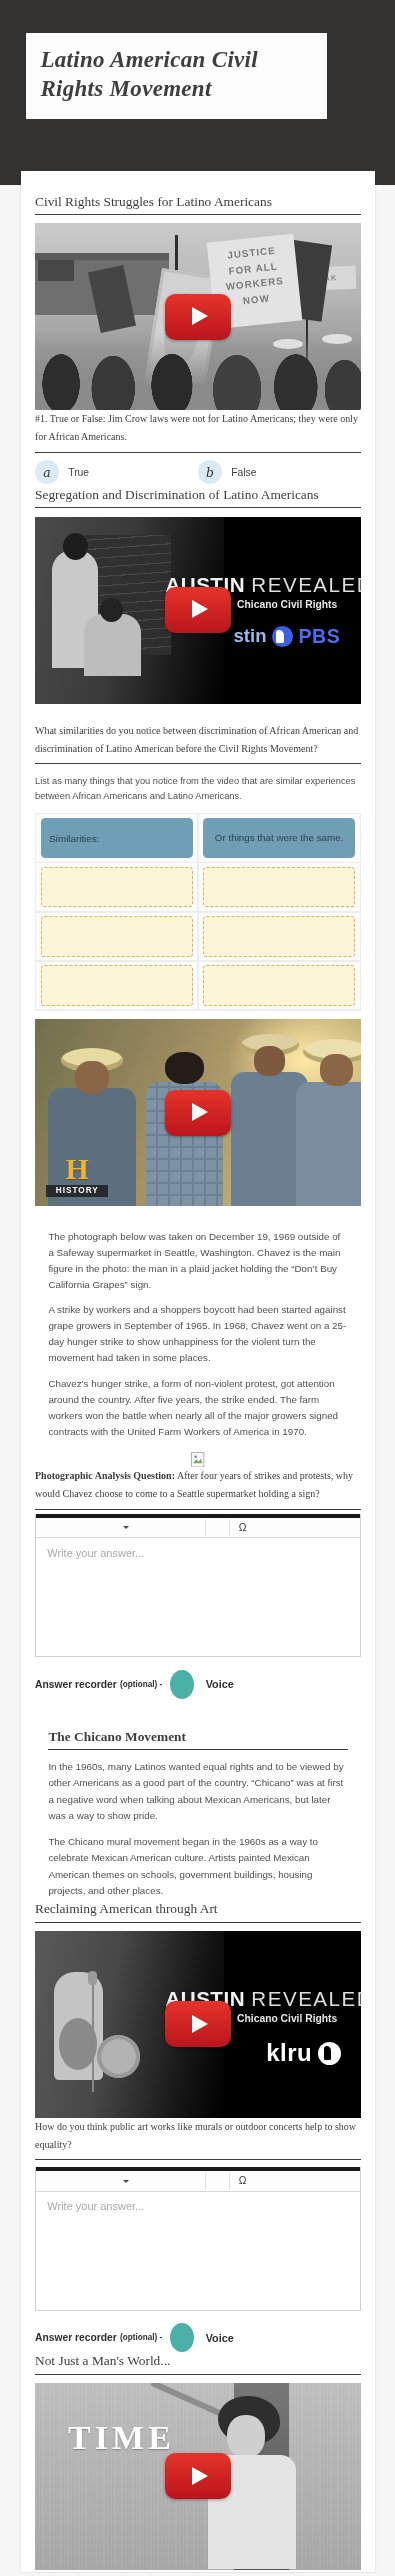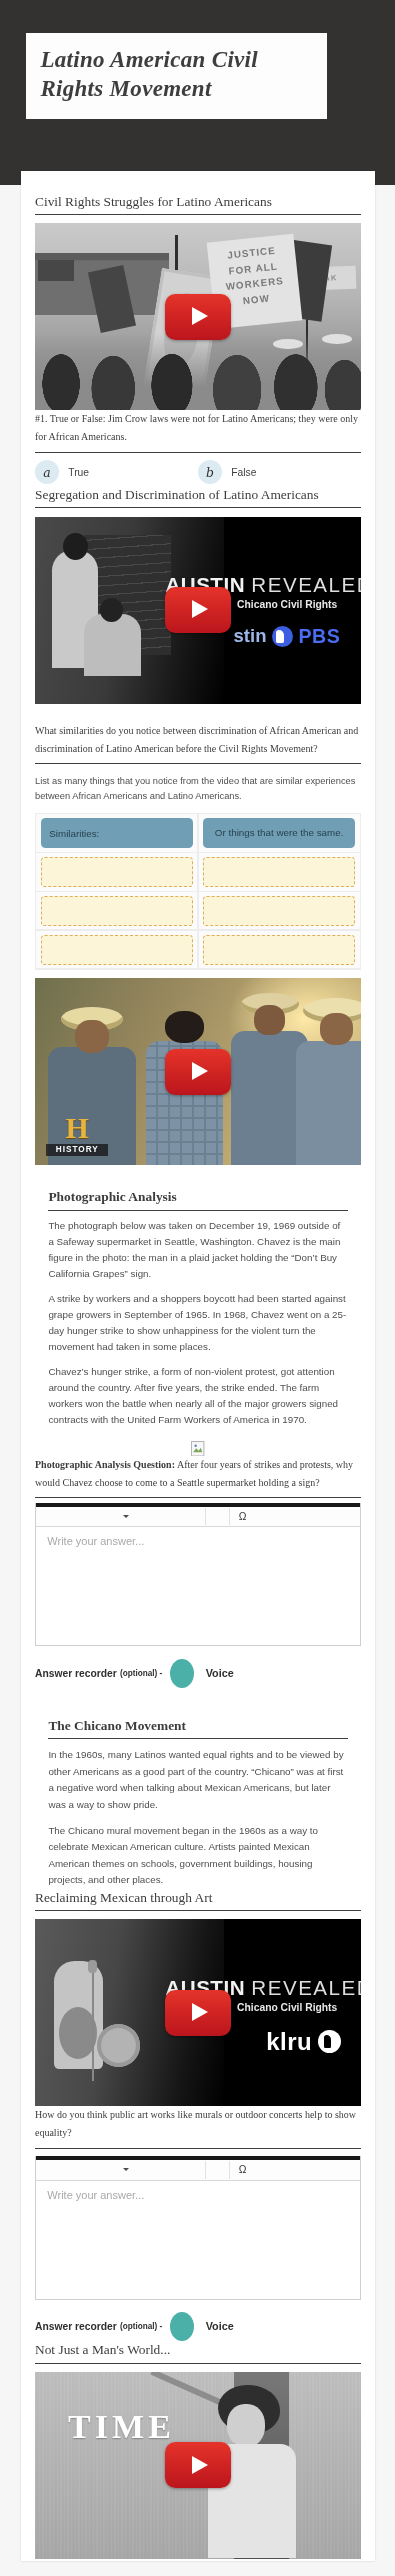--- a/index.html
+++ b/index.html
@@ -138,21 +138,21 @@
   .options{margin-top:6.2px;display:flex;height:27px;align-items:center;}
   .opt{display:flex;align-items:center;gap:9.3px;width:50%;}
   .opt .badge{
     width:24px;height:24px;border-radius:50%;background:#dcebf2;color:#2f2f2f;
     font-family:"DejaVu Serif", serif;font-style:italic;font-size:12.4px;
     display:flex;align-items:center;justify-content:center;
   }
   .opt .lbl{font-size:10.3px;color:#3f3f3f;}
 
   
-  .simtable{margin-top:7.2px;height:157px;background:#ededed;padding:1.5px;box-sizing:border-box;
+  .simtable{margin-top:7.2px;height:198px;background:#ededed;padding:1.5px;box-sizing:border-box;
     display:grid;grid-template-columns:1fr 1fr;grid-template-rows:repeat(4,1fr);gap:1.5px;}
   .simcell{background:#fbfbfb;padding:3.6px 4.6px;box-sizing:border-box;}
   .simhead{background:#6f9eb5;border-radius:4.6px;height:100%;box-sizing:border-box;color:#28434f;
     font-size:9.8px;display:flex;}
   .simhead.left{align-items:center;padding-left:8.2px;}
   .simhead.right{align-items:center;justify-content:center;text-align:center;flex-direction:row;line-height:12.4px;}
   .ansbox{height:100%;box-sizing:border-box;background:#fdf5d8;border:1px dashed #ddaf56;border-radius:3.6px;}
 
   
   .wrap-ind{padding:0 13.4px;}
@@ -315,21 +315,20 @@
         <span class="face"></span>
       </div>
     <div class="hist">
       <div class="h">H</div>
       <div class="word">HISTORY</div>
     </div>
     <div class="play"></div>
   </div>
 
   <div class="wrap-ind pa-wrap">
-    <h3 class="sech">Photographic Analysis</h3>
     <p class="body p1">The photograph below was taken on December 19, 1969 outside of a Safeway supermarket in Seattle, Washington. Chavez is the main figure in the photo: the man in a plaid jacket holding the “Don’t Buy California Grapes” sign.</p>
     <p class="body">A strike by workers and a shoppers boycott had been started against grape growers in September of 1965. In 1968, Chavez went on a 25-day hunger strike to show unhappiness for the violent turn the movement had taken in some places.</p>
     <p class="body">Chavez’s hunger strike, a form of non-violent protest, got attention around the country. After five years, the strike ended. The farm workers won the battle when nearly all of the major growers signed contracts with the United Farm Workers of America in 1970.</p>
     <svg class="broken-img" viewBox="0 0 26 30">
       <rect x="1" y="1" width="24" height="28" fill="#f8f8f8" stroke="#b5b5b5" stroke-width="2"></rect>
       <polygon points="4,22 10,14 15,19 19,13 22,22" fill="#7aa85a"></polygon>
       <circle cx="9" cy="9" r="2.4" fill="#5a84c4"></circle>
     </svg>
   </div>
 
@@ -351,21 +350,21 @@
     <span class="rec-oval"></span>
     <span class="rec-voice">Voice</span>
   </div>
 
   <div class="wrap-ind chicano-wrap">
     <h3 class="sech">The Chicano Movement</h3>
     <p class="body p1">In the 1960s, many Latinos wanted equal rights and to be viewed by other Americans as a good part of the country. “Chicano” was at first a negative word when talking about Mexican Americans, but later was a way to show pride.</p>
     <p class="body p2">The Chicano mural movement began in the 1960s as a way to celebrate Mexican American culture. Artists painted Mexican American themes on schools, government buildings, housing projects, and other places.</p>
   </div>
 
-  <h2 class="sec sec4">Reclaiming Mexican through Art</h2>
+  <h2 class="sec sec4">Reclaiming American through Art</h2>
   <div class="video v2 v4">
     <div class="photo">
       <div class="gtr">
           <i></i>
         </div>
       <div class="mic">
           <b></b>
         </div>
       <div class="drum"></div>
     </div>

